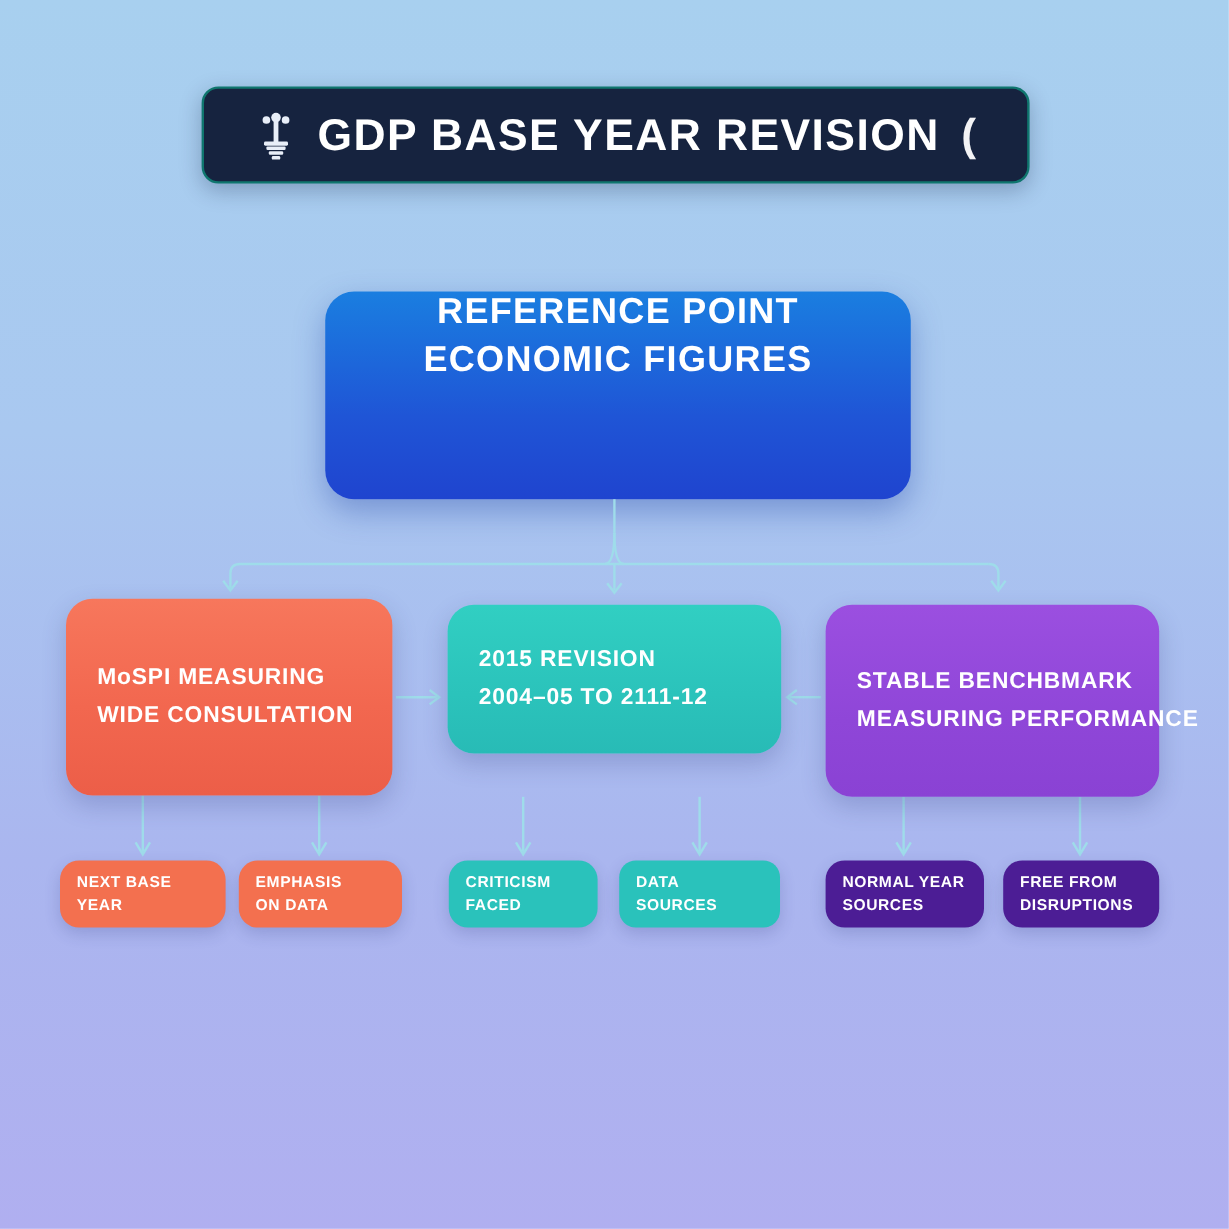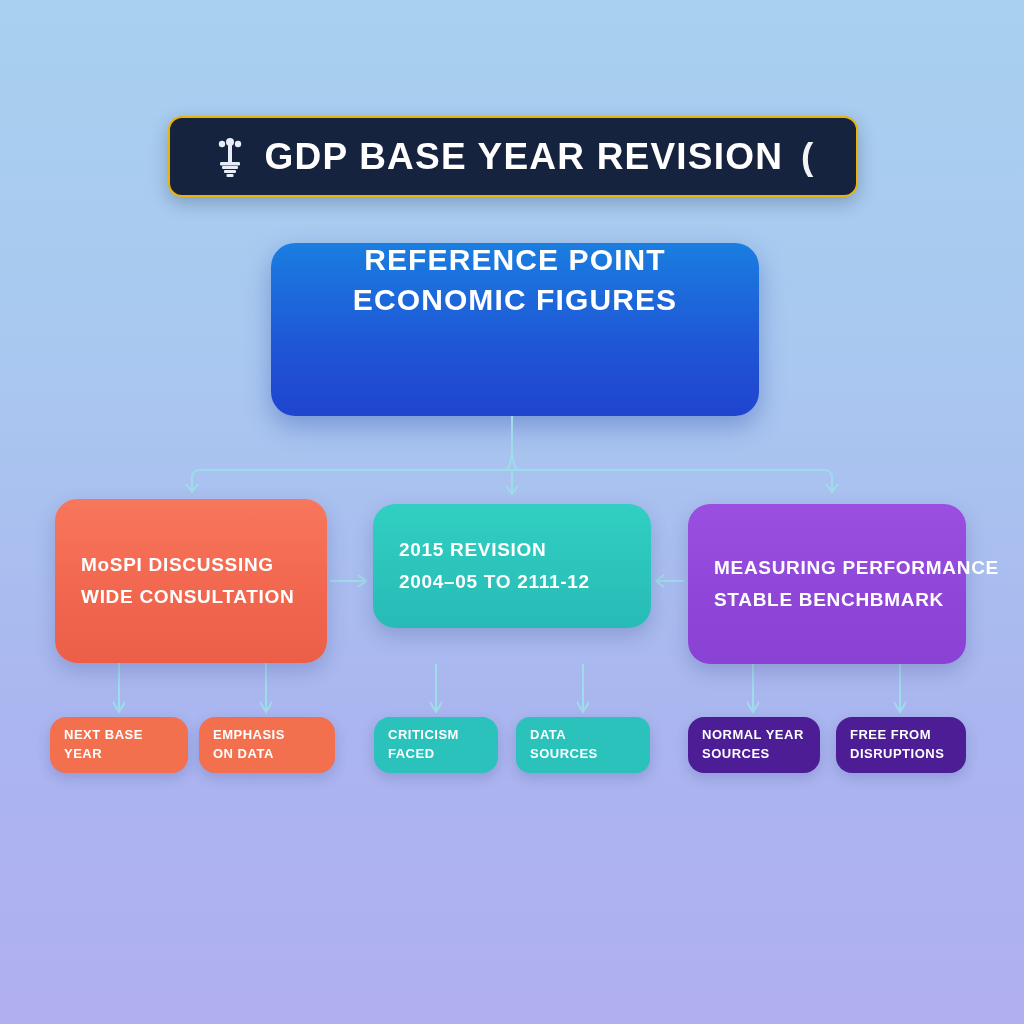--- a/index.html
+++ b/index.html
@@ -23,28 +23,27 @@
   }
 
   
   .title-bar {
     position: absolute;
     left: 168px;
     top: 72px;
     width: 686px;
     height: 77px;
     background: #16233f;
-    border: 2px solid #eab308;
+    border: 2px solid #0f766e;
     border-radius: 14px;
     display: flex;
     align-items: center;
     justify-content: center;
     gap: 18px;
     box-shadow: 0 6px 18px rgba(20,35,70,0.28);
-    margin-top: 44px;
   }
   .title-emblem {
     width: 34px;
     height: 44px;
     display: flex;
     align-items: center;
     justify-content: center;
     color: #e8eef8;
     flex: none;
   }
@@ -231,32 +230,32 @@
       <path d="M577,702 L583,712 L589,702"></path>
 
       <path d="M753,664 L753,710"></path>
       <path d="M747,702 L753,712 L759,702"></path>
       <path d="M900,664 L900,710"></path>
       <path d="M894,702 L900,712 L906,702"></path>
     </g>
   </svg>
 
   <div class="branch" id="branch-0">
-    <span class="bline">MoSPI DISCUSSING</span>
+    <span class="bline">MoSPI MEASURING</span>
     <span class="bline">WIDE CONSULTATION</span>
   </div>
 
   <div class="branch" id="branch-1">
     <span class="bline">2015 REVISION</span>
     <span class="bline">2004–05 TO 2111-12</span>
   </div>
 
   <div class="branch" id="branch-2">
+    <span class="bline">STABLE BENCHBMARK</span>
     <span class="bline">MEASURING PERFORMANCE</span>
-    <span class="bline">STABLE BENCHBMARK</span>
   </div>
 
   <div class="leaf orange" id="leaf-0">
     <span class="lline">
       <span>NEXT BASE YEAR</span>
     </span>
   </div>
   <div class="leaf orange" id="leaf-1">
     <span class="lline">
       <span>EMPHASIS</span><br>

